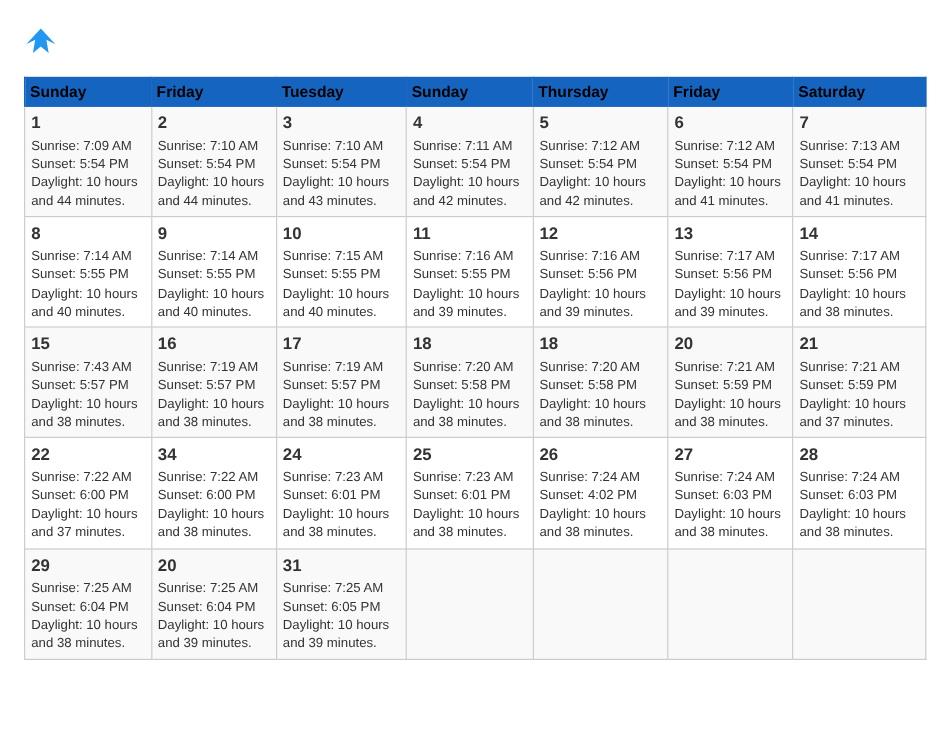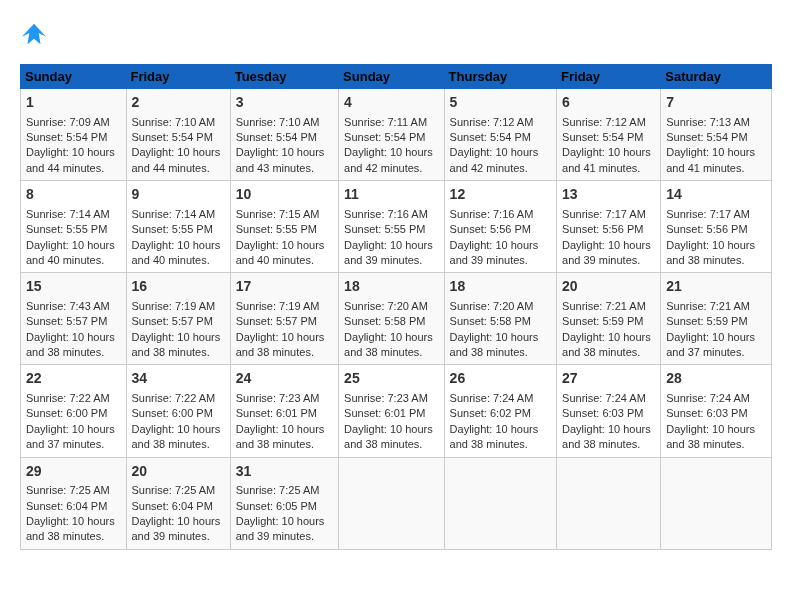--- a/index.html
+++ b/index.html
@@ -267,21 +267,21 @@
       </td>
         <td>
         <span class="day-num">25</span>
         <span>Sunrise: 7:23 AM</span><br>
         <span>Sunset: 6:01 PM</span><br>
         <span>Daylight: 10 hours and 38 minutes.</span>
       </td>
         <td>
         <span class="day-num">26</span>
         <span>Sunrise: 7:24 AM</span><br>
-        <span>Sunset: 6:02 PM</span><br>
+        <span>Sunset: 4:02 PM</span><br>
         <span>Daylight: 10 hours and 38 minutes.</span>
       </td>
         <td>
         <span class="day-num">27</span>
         <span>Sunrise: 7:24 AM</span><br>
         <span>Sunset: 6:03 PM</span><br>
         <span>Daylight: 10 hours and 38 minutes.</span>
       </td>
         <td>
         <span class="day-num">28</span>

